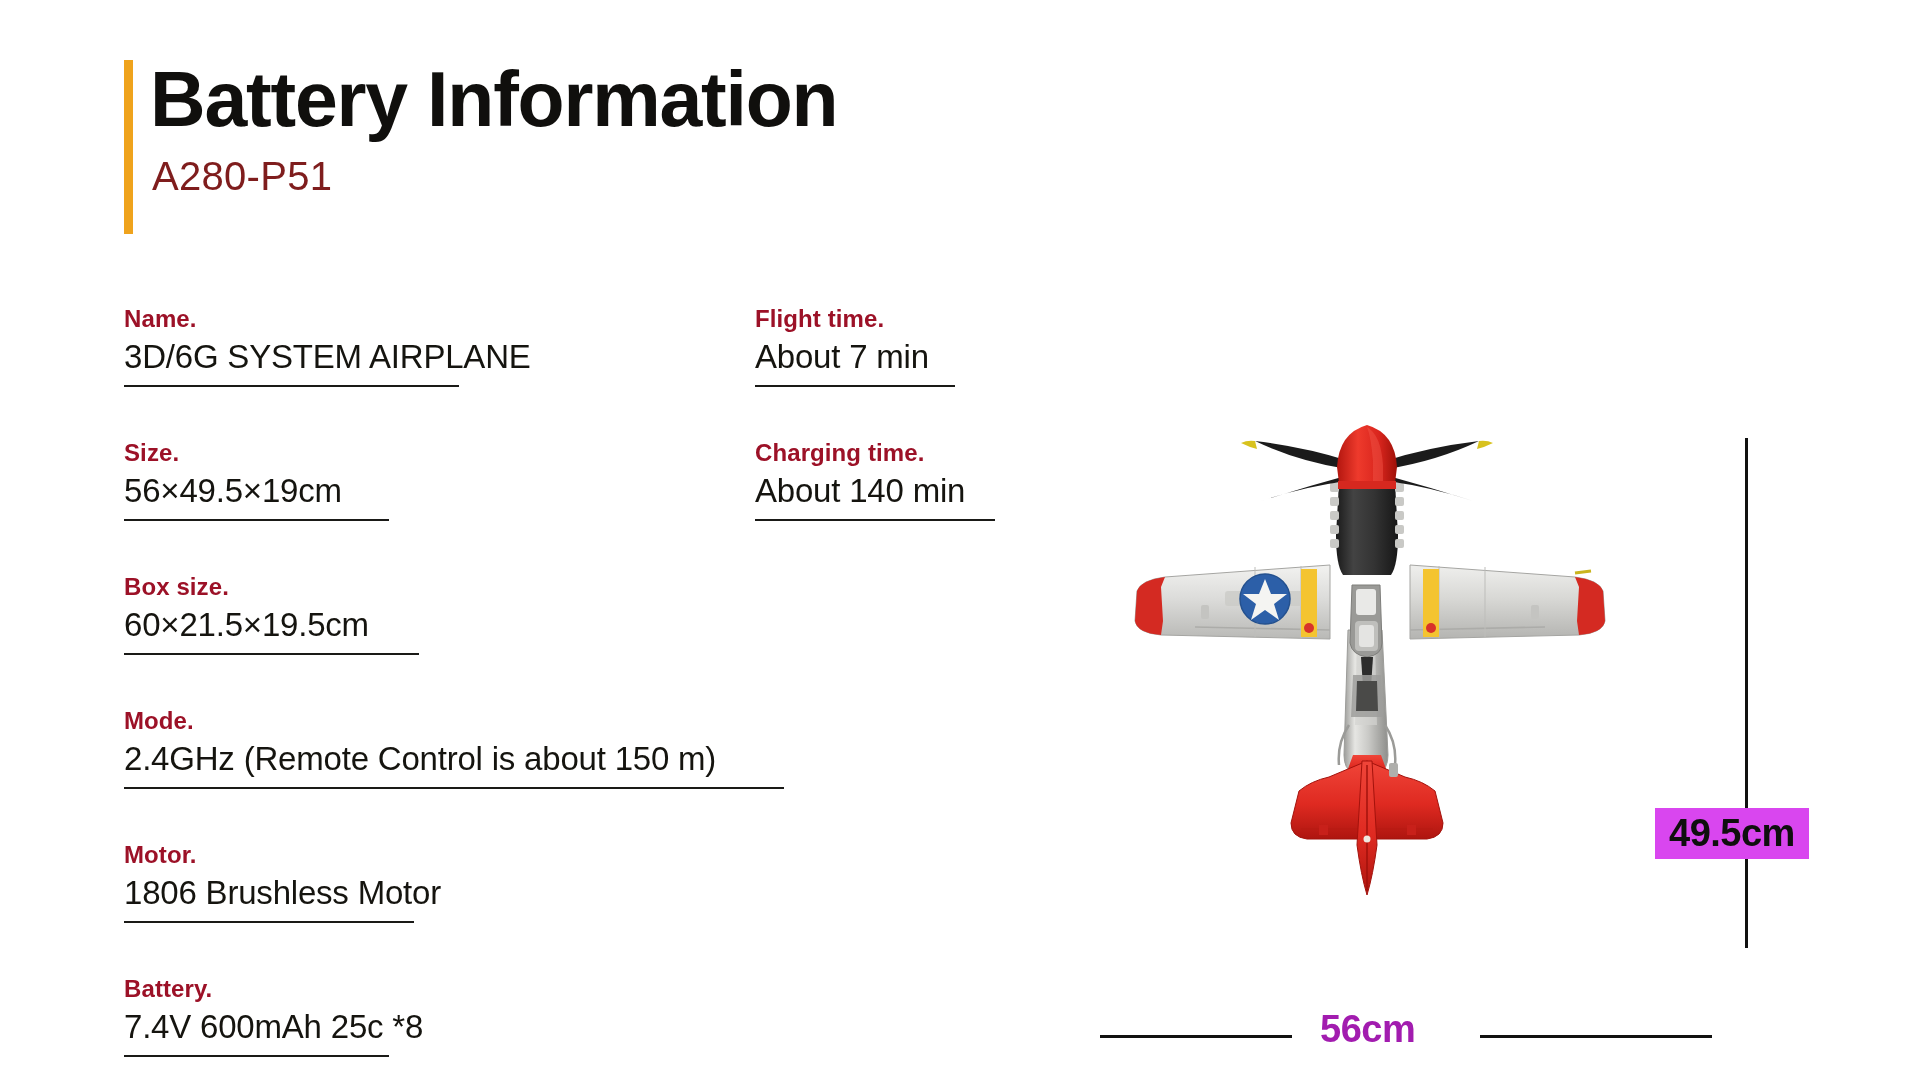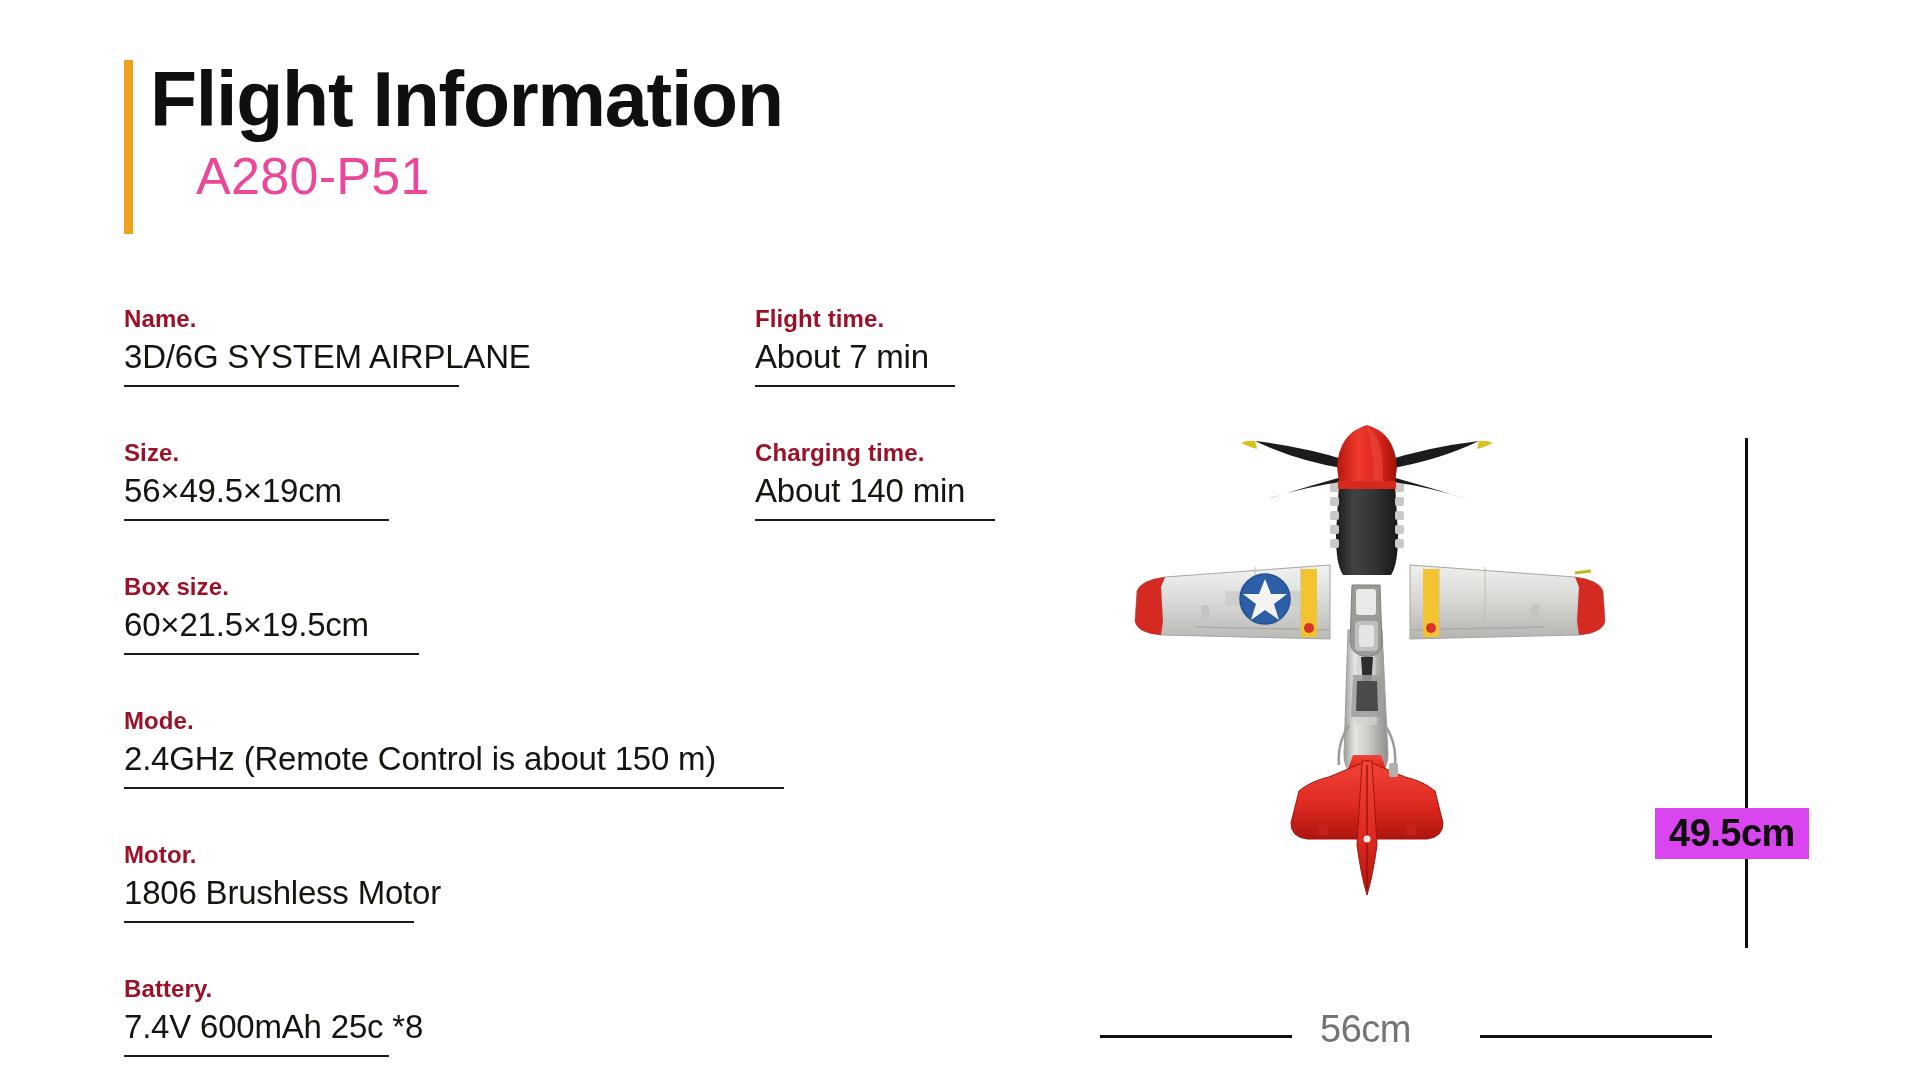--- a/index.html
+++ b/index.html
@@ -22,25 +22,24 @@
   }
   .page-title {
     position: absolute; left: 150px; top: 56px;
     font-size: 77px; line-height: 86px;
     font-weight: bold; color: #100F0D;
     letter-spacing: -1.2px;
     white-space: nowrap;
   }
   .page-subtitle {
     position: absolute; left: 152px; top: 150px;
-    font-size: 52px; line-height: 52px;
-    font-weight: normal; color: #ec4899;
+    font-size: 40px; line-height: 52px;
+    font-weight: normal; color: #7f1d1d;
     letter-spacing: 0.3px;
     white-space: nowrap;
-    margin-left: 44px;
   }
 
   
   .spec-col { position: absolute; }
   .spec-col.left  { left: 124px; top: 305px; }
   .spec-col.right { left: 755px; top: 305px; }
 
   .spec-row { position: absolute; }
   .spec-label {
     font-size: 24px; font-weight: bold;
@@ -91,32 +90,32 @@
   }
   .dim-horizontal-right {
     position: absolute;
     left: 1480px; top: 1035px;
     width: 232px; height: 3px;
     background: #111110;
   }
   .dim-width-label {
     position: absolute;
     left: 1320px; top: 1008px;
-    font-size: 38px; font-weight: normal;
-    color: #737373; letter-spacing: -0.5px;
+    font-size: 38px; font-weight: bold;
+    color: #a21caf; letter-spacing: -0.5px;
     white-space: nowrap;
   }
 </style>
 </head>
 <body>
 
 <div id="page">
 
   <div class="accent-bar"></div>
-  <div class="page-title">Flight Information</div>
+  <div class="page-title">Battery Information</div>
   <div class="page-subtitle">A280-P51</div>
 
   <div class="spec-col left">
 
     <div class="spec-row" style="left:0; top:0; width:335px;">
       <div class="spec-label">Name.</div>
       <div class="spec-value">3D/6G SYSTEM AIRPLANE</div>
       <div class="spec-rule"></div>
     </div>
 

